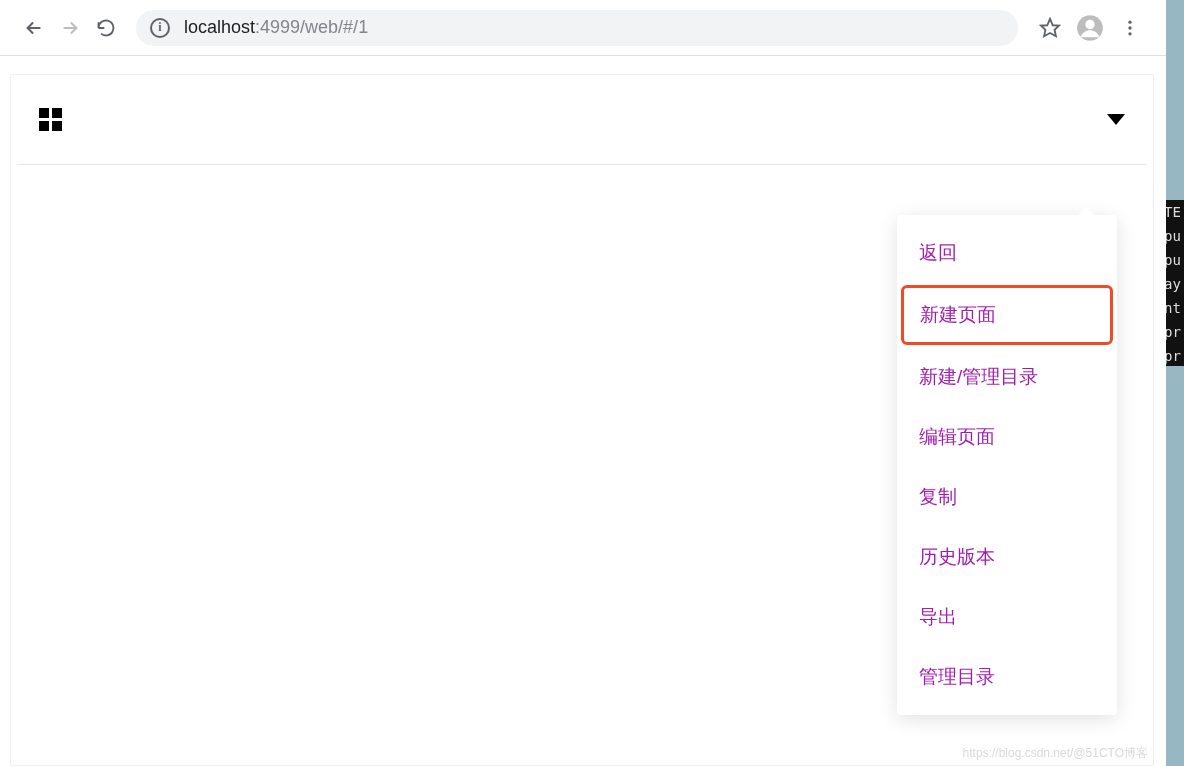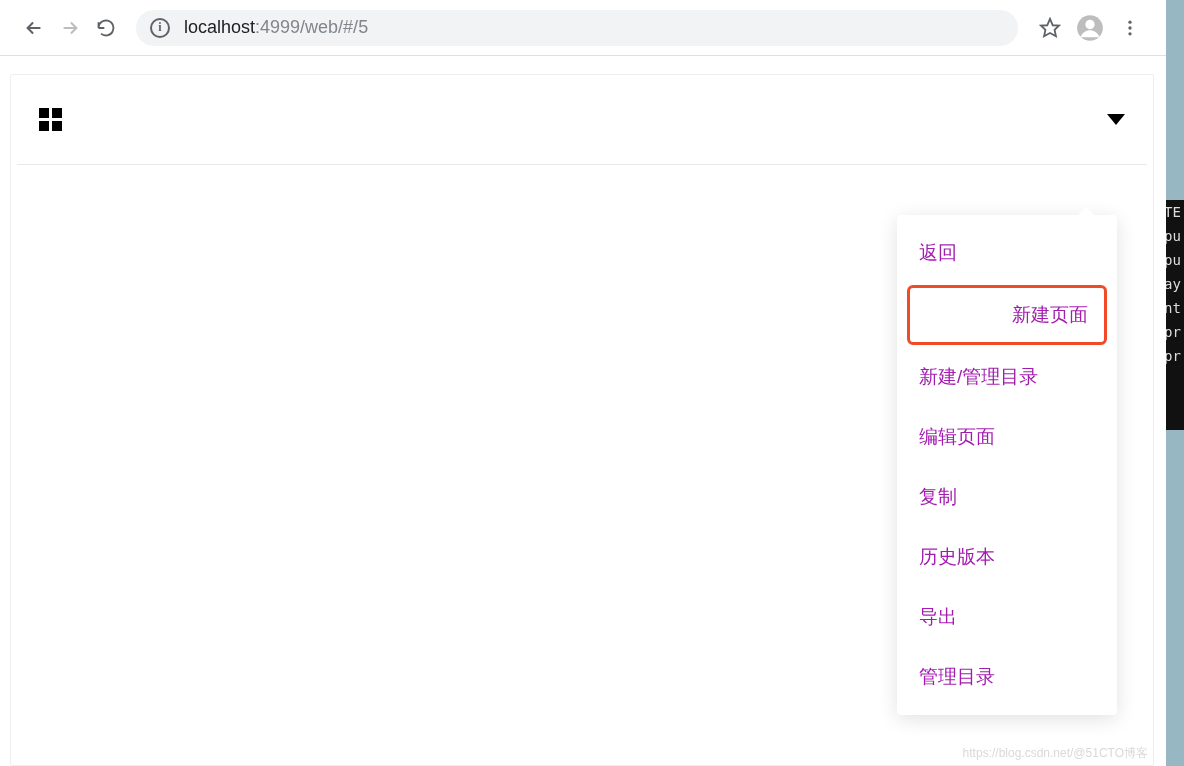--- a/index.html
+++ b/index.html
@@ -126,30 +126,29 @@
     .menu-item {
       padding: 17px 22px;
       font-size: 19px;
       color: #a21caf;
       cursor: pointer;
       display: block;
     }
     .menu-item.highlighted {
       border: 3px solid #f04a27;
       border-radius: 6px;
-      margin: 2px 10px;
+      margin: 2px 4px;
       padding: 14px 16px;
-      text-align: right;
     }
     .terminal-bg {
       position: absolute;
       top: 200px;
       right: 0;
       width: 22px;
-      height: 230px;
+      height: 166px;
       background: #111;
       color: #ddd;
       font-family: monospace;
       font-size: 14px;
       line-height: 24px;
       padding-left: 2px;
       overflow: hidden;
       z-index: -1;
     }
     .watermark {
@@ -177,21 +176,21 @@
       </svg>
   </div>
   <div class="nav-btn">
     <svg width="20" height="20" viewBox="0 0 24 24" fill="none" stroke="currentColor" stroke-width="2.2">
         <path d="M3 12a9 9 0 1 1 3 6.7M3 12V5m0 7h7"></path>
       </svg>
   </div>
   <div class="address-bar">
     <span class="info-icon-circle">i</span>
     <span class="url-host">localhost</span>
-      <span class="url-path">:4999/web/#/5</span>
+      <span class="url-path">:4999/web/#/1</span>
   </div>
   <div class="star-icon">
     <svg width="22" height="22" viewBox="0 0 24 24" fill="none" stroke="currentColor" stroke-width="2">
         <polygon points="12 2 15 9 22 9.3 17 14 18.5 21 12 17.5 5.5 21 7 14 2 9.3 9 9"></polygon>
       </svg>
   </div>
   <div class="account-icon">
     <svg width="28" height="28" viewBox="0 0 24 24" fill="#5f6368">
         <circle cx="12" cy="12" r="11" fill="#bdbdbd"></circle>
         <circle cx="12" cy="9" r="4" fill="#fff"></circle>

